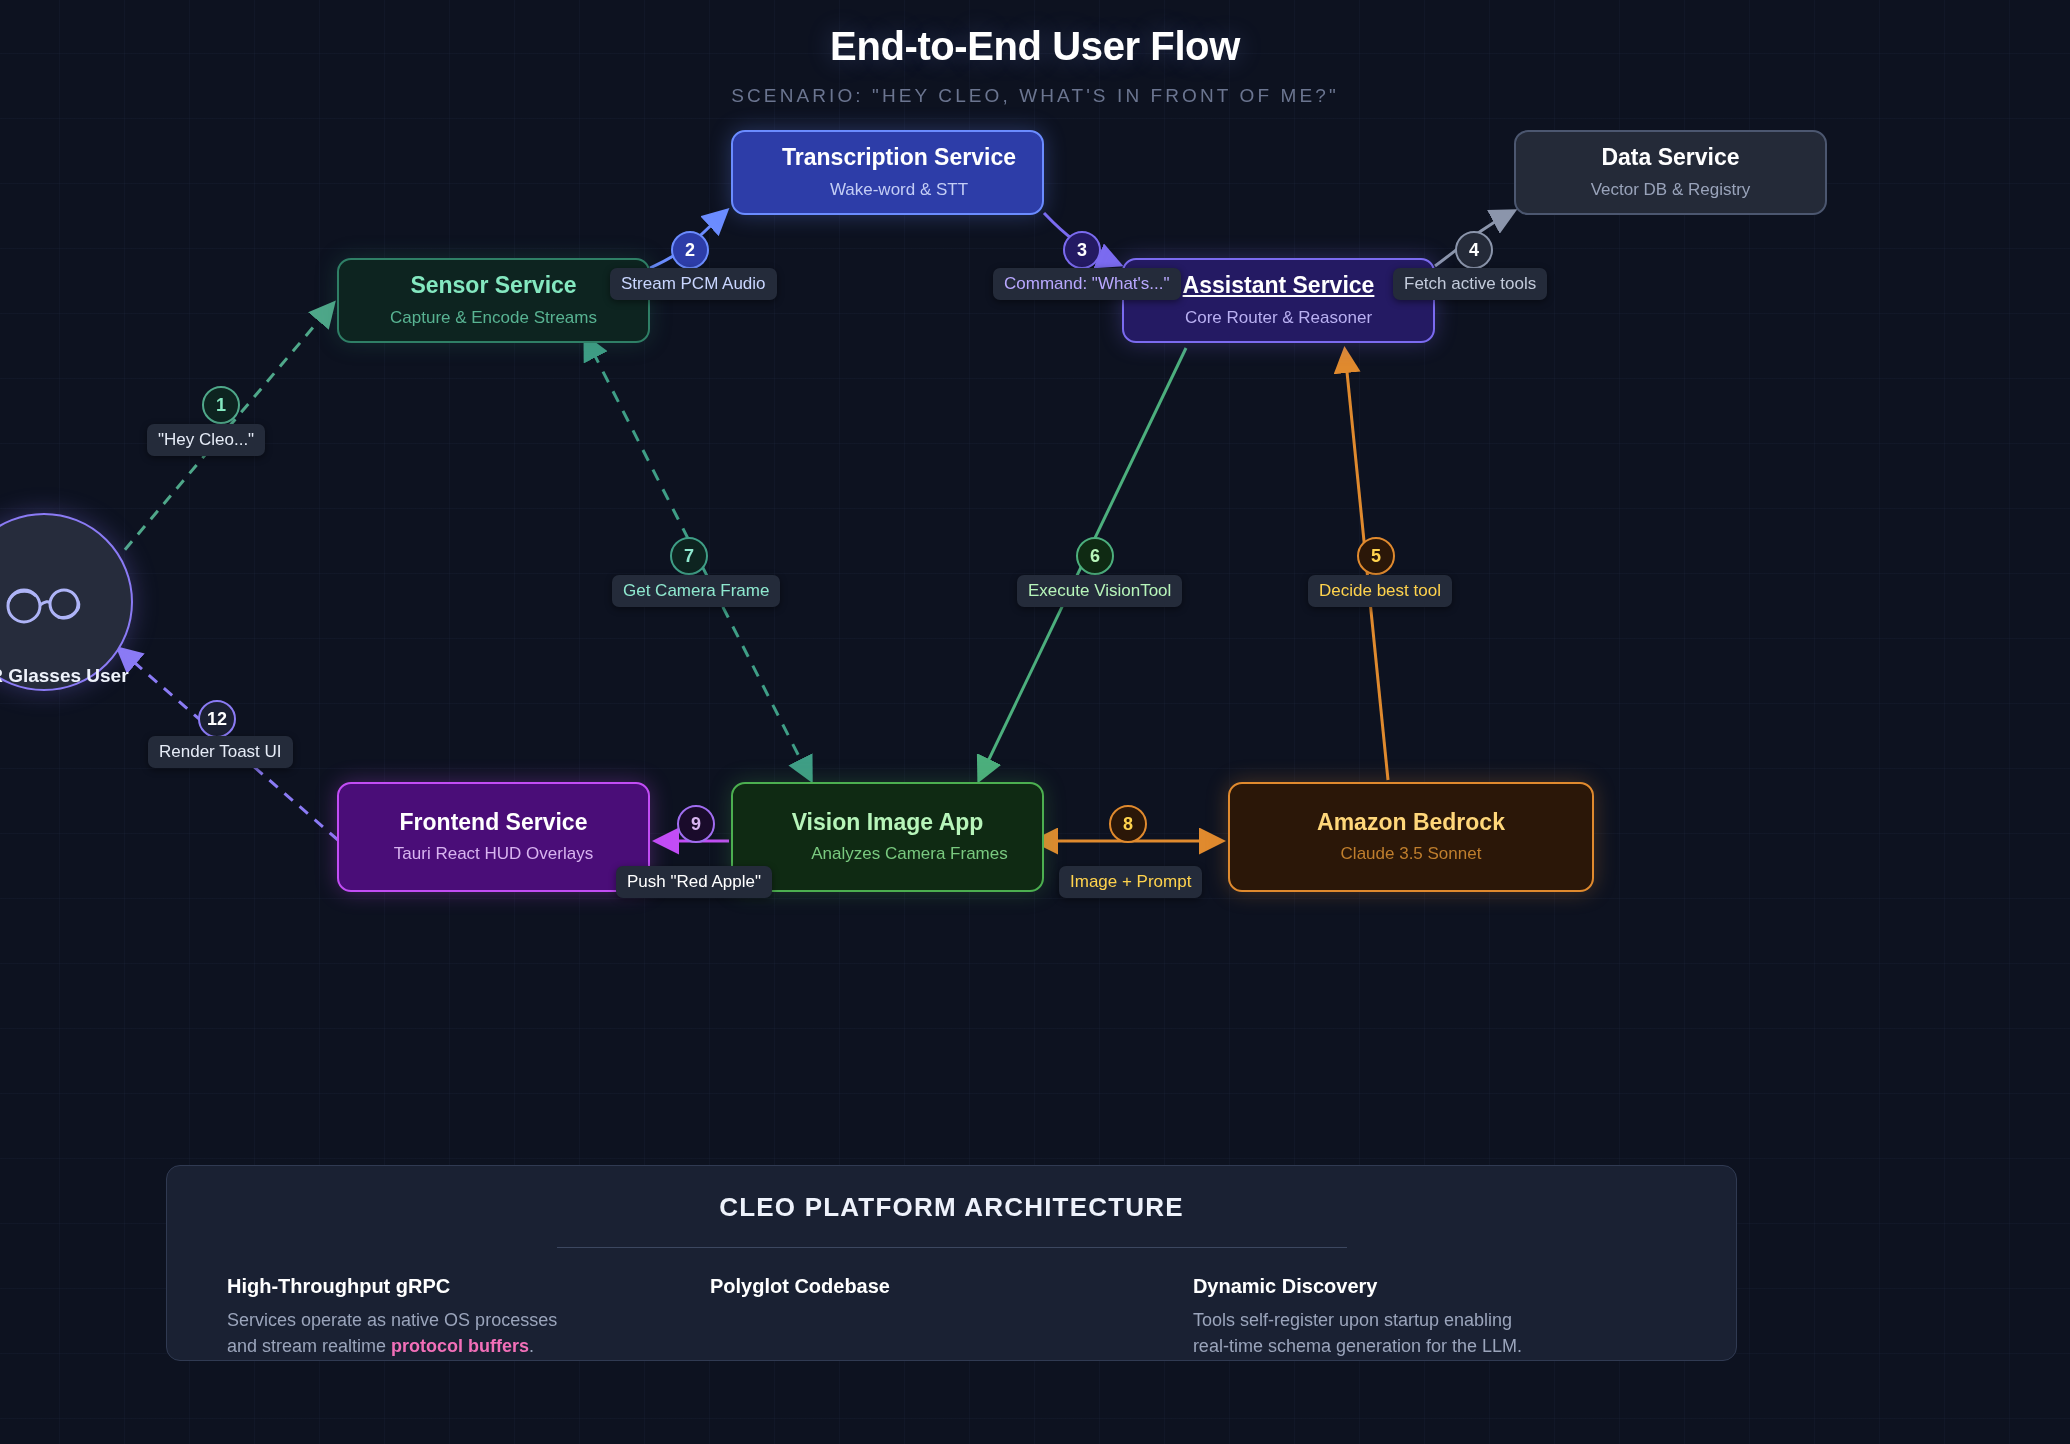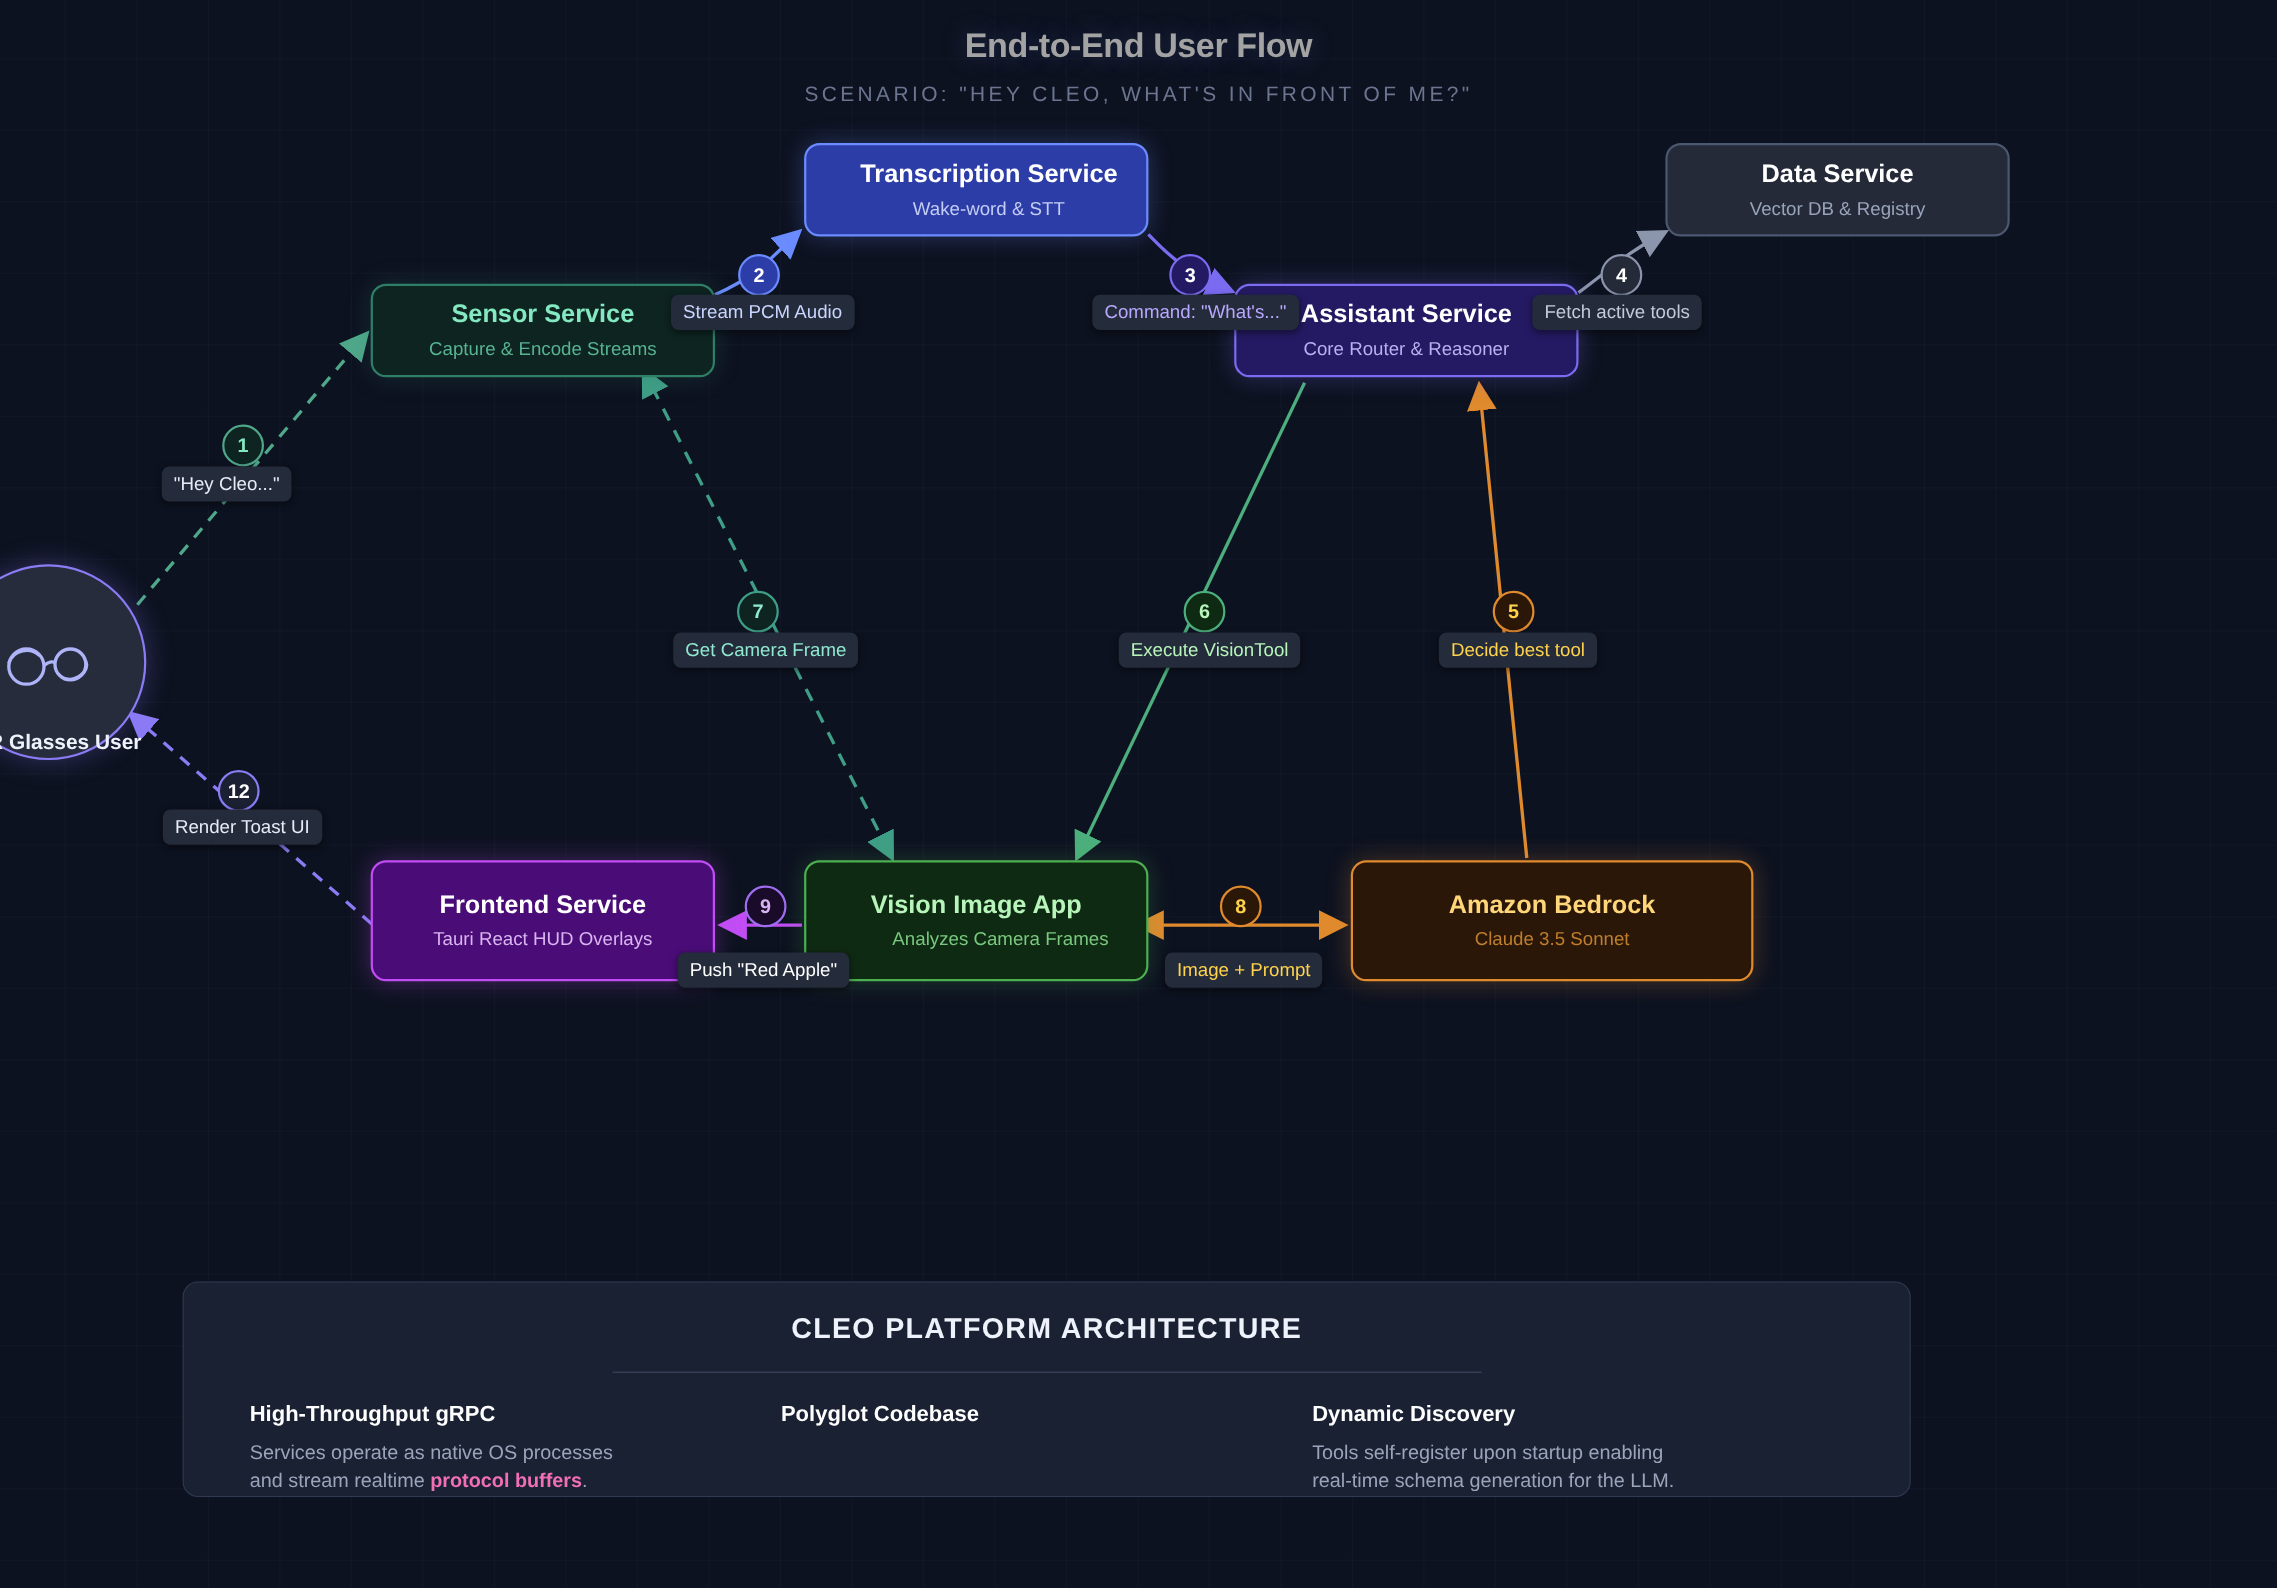--- a/index.html
+++ b/index.html
@@ -15,22 +15,22 @@
     position:absolute; inset:0;
     background-image:
       linear-gradient(to right, rgba(120,140,200,0.045) 1px, transparent 1px),
       linear-gradient(to bottom, rgba(120,140,200,0.045) 1px, transparent 1px);
     background-size:65px 65px;
     background-position:-6px -12px;
     pointer-events:none;
   }
   #header{ position:absolute; left:0; top:0; width:2070px; text-align:center; }
   #page-title{
-    font-size:31px; font-weight:bold; letter-spacing:-0.4px;
-    color:#a3a3a3; margin-top:24px;
+    font-size:40px; font-weight:bold; letter-spacing:-0.4px;
+    color:#ffffff; margin-top:24px;
     text-shadow:0 0 24px rgba(140,160,255,.25);
   }
   #page-subtitle{
     margin-top:16px; font-size:19px; letter-spacing:3.1px;
     color:#6b7590; font-weight:400;
   }
 
   #canvas{ position:absolute; left:0; top:0; width:2070px; height:1444px; }
   svg#edges{ position:absolute; left:0; top:0; width:2070px; height:1444px; }
 
@@ -49,21 +49,21 @@
   .n-sensor .n-title{ color:#84e8c0; } .n-sensor .n-sub{ color:#58b392; }
 
   .n-transcription{ left:731px; top:130px; width:313px; height:85px;
     background:#2d3da8; border-color:#6b8cff;
     box-shadow:0 0 22px rgba(107,140,255,.3);padding-left:23px; }
   .n-transcription .n-title{ color:#ffffff; } .n-transcription .n-sub{ color:#c3cdf5; }
 
   .n-assistant{ left:1122px; top:258px; width:313px; height:85px;
     background:#241a63; border-color:#7b6bf0;
     box-shadow:0 0 22px rgba(123,107,240,.3); }
-  .n-assistant .n-title{ color:#ffffff; } .n-assistant .n-sub{ color:#b9b0f2; }
+  .n-assistant .n-title{ color:#ffffff;text-decoration:underline; } .n-assistant .n-sub{ color:#b9b0f2; }
 
   .n-data{ left:1514px; top:130px; width:313px; height:85px;
     background:#242a38; border-color:#4c5770; }
   .n-data .n-title{ color:#ffffff; } .n-data .n-sub{ color:#99a3ba; }
 
   .n-frontend{ left:337px; top:782px; width:313px; height:110px;
     background:#4a0d78; border-color:#c24df5;
     box-shadow:0 0 22px rgba(194,77,245,.3); }
   .n-frontend .n-title{ color:#ffffff; } .n-frontend .n-sub{ color:#d8b4f0; }
 

